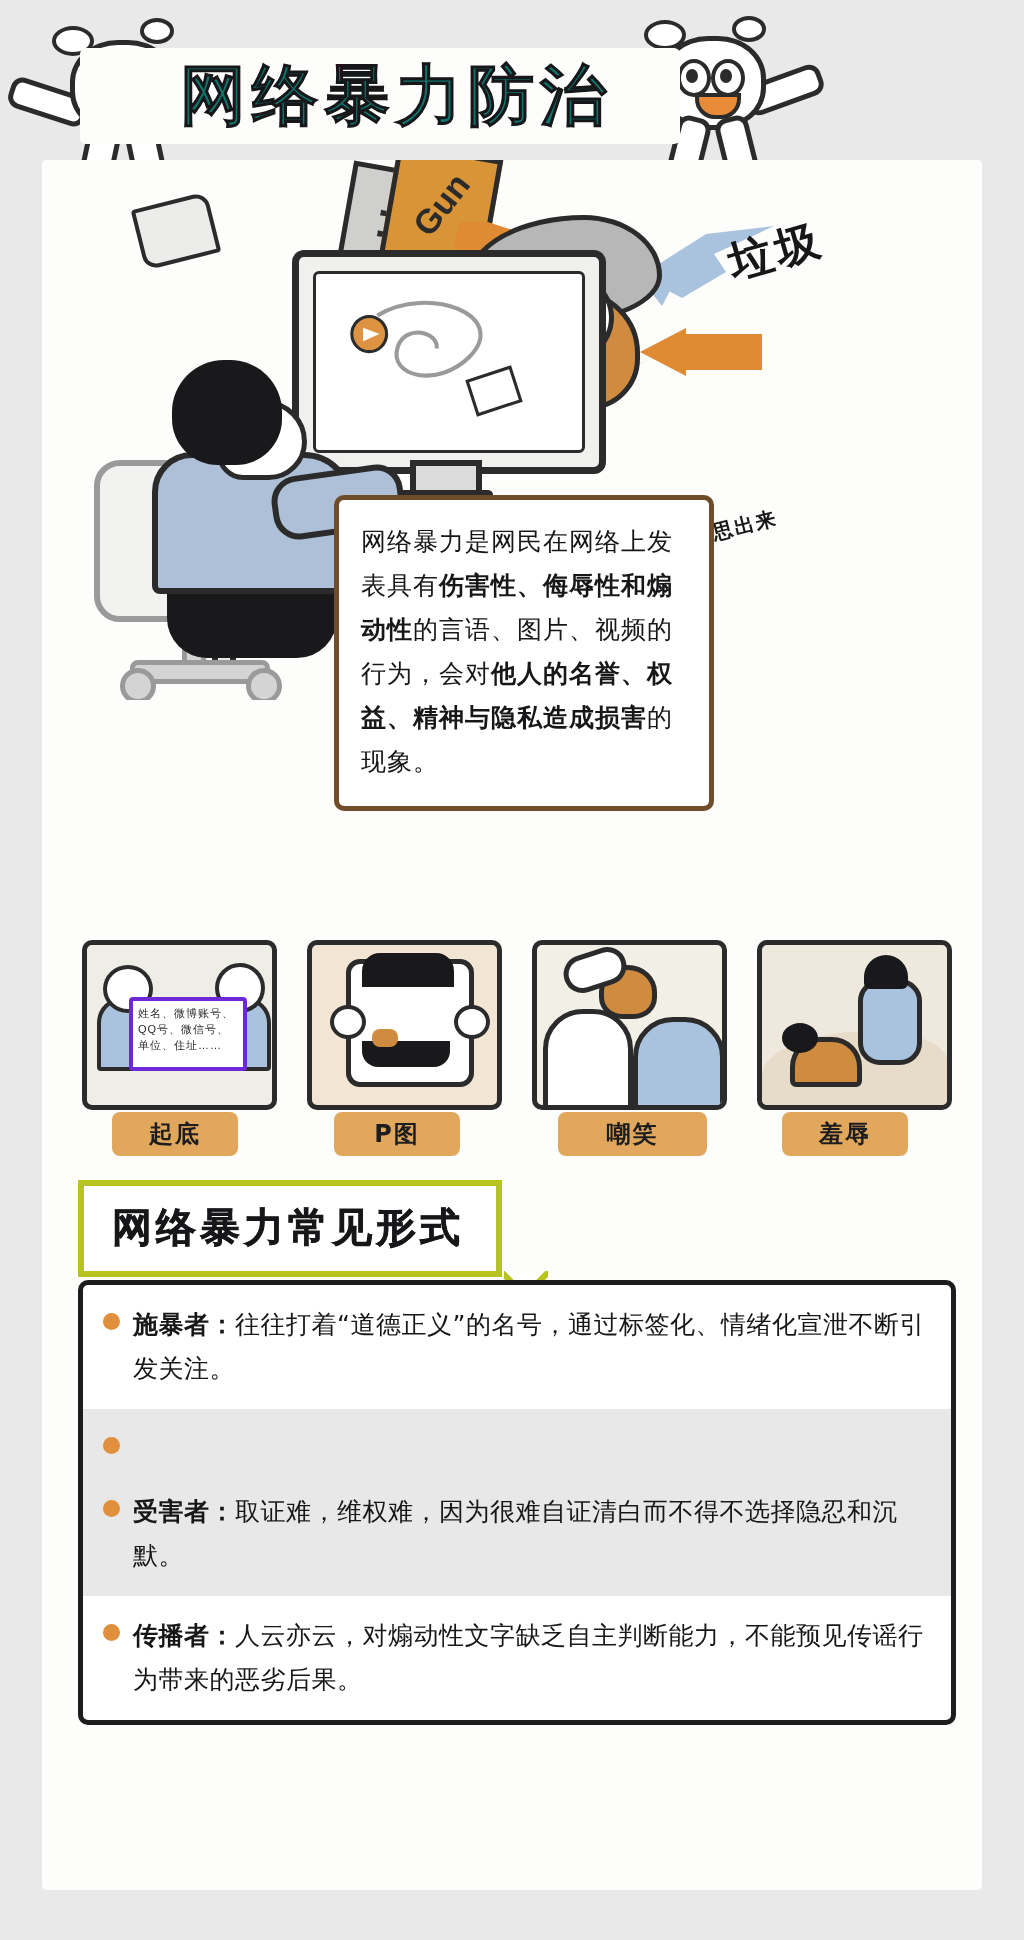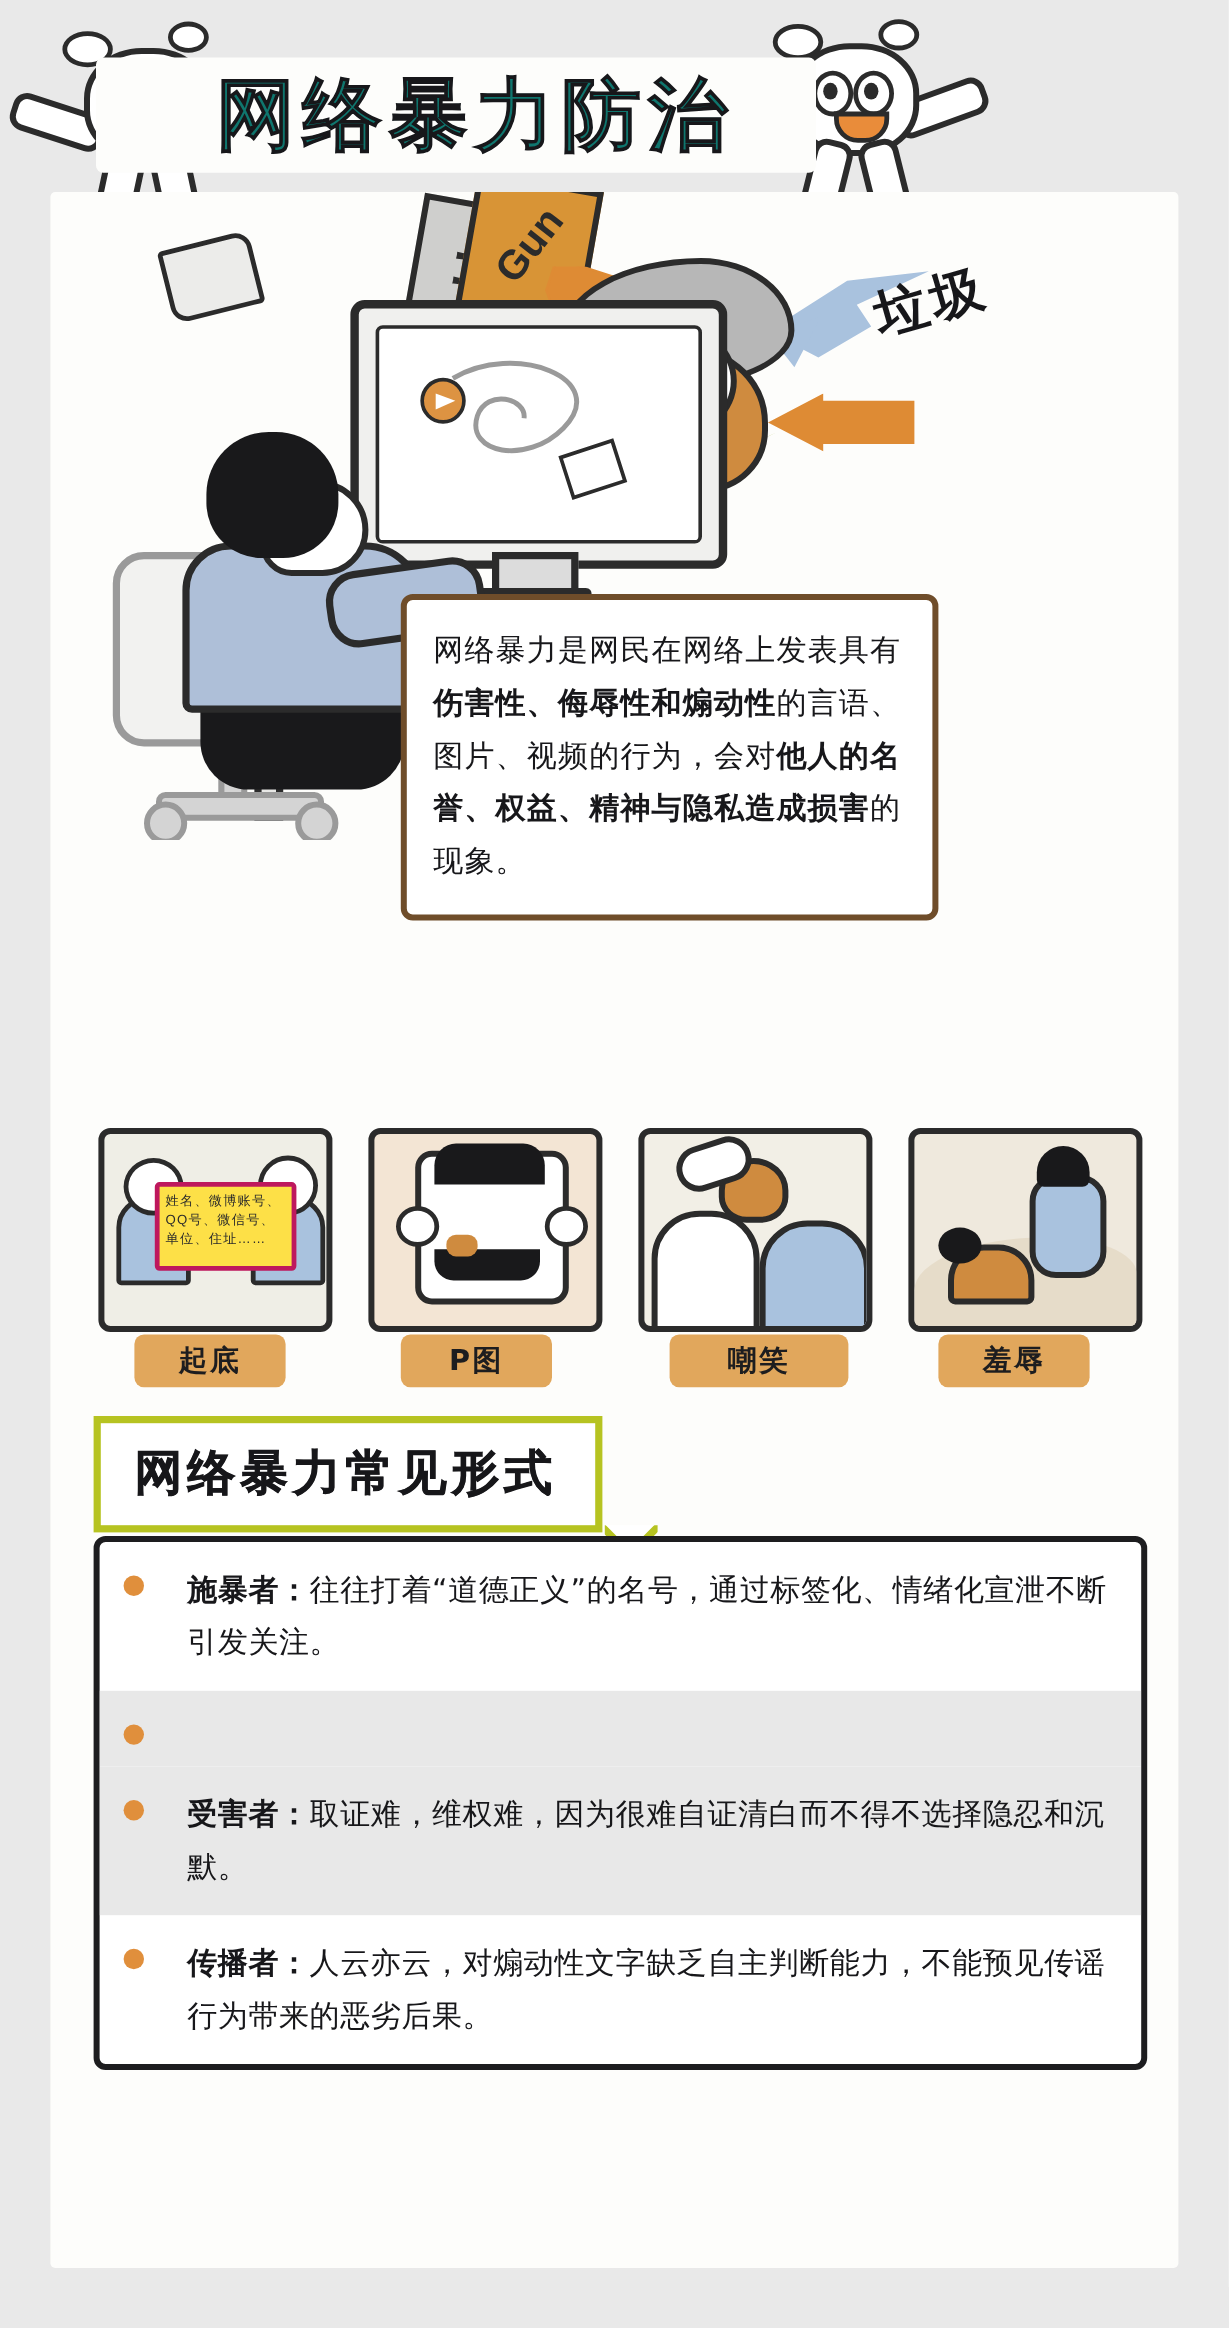--- a/index.html
+++ b/index.html
@@ -139,21 +139,21 @@
     position:absolute;left:686px;top:62px;font-size:44px;font-weight:bold;color:#17171a;
     transform:rotate(-16deg);letter-spacing:4px;
   }
   .label-remark{
     position:absolute;left:540px;top:368px;font-size:20px;font-weight:bold;color:#17171a;
     transform:rotate(-14deg);letter-spacing:2px;white-space:nowrap;
   }
 
   
   .def-box{
-    position:absolute;left:292px;top:335px;width:448px;
+    position:absolute;left:292px;top:335px;width:380px;
     background:#fff;border:5px solid #6f4d2a;border-radius:10px;
     padding:20px 22px 22px 22px;box-sizing:border-box;
   }
   .def-box p{
     margin:0;font-size:25px;line-height:44px;color:#17171a;letter-spacing:1px;
     font-family:"DejaVu Sans","Liberation Sans",sans-serif;
   }
   .def-box b{font-weight:bold;}
 
   
@@ -181,31 +181,31 @@
     position:absolute;width:185px;height:160px;border:5px solid #2b2b2b;border-radius:10px;overflow:hidden;background:#efeae0;
   }
   .cap{
     position:absolute;top:172px;height:44px;background:#e1a75c;border-radius:8px;
     display:flex;align-items:center;justify-content:center;
     font-size:24px;font-weight:bold;color:#1d1d1f;letter-spacing:2px;
     font-family:"DejaVu Sans","Liberation Sans",sans-serif;
   }
   .c-ppl{position:absolute;border:4px solid #2b2b2b;background:#fff;}
   .info-plate{
-    position:absolute;left:42px;top:40px;width:118px;height:74px;background:#fde047;border:4px solid #be185d;border-radius:4px;
+    position:absolute;left:42px;top:52px;width:118px;height:74px;background:#ffffff;border:4px solid #6d28d9;border-radius:4px;
     font-size:11px;line-height:16px;color:#2b2b2b;padding:4px 5px;box-sizing:border-box;letter-spacing:1px;
   }
 
   
   .reasons{
     position:absolute;left:36px;top:1120px;width:868px;
     border:5px solid #1d1d1f;border-radius:10px;background:#fff;overflow:hidden;
   }
   .reason{
-    display:flex;align-items:flex-start;padding:18px 24px 18px 20px;box-sizing:border-box;gap:23px;
+    display:flex;align-items:flex-start;padding:18px 24px 18px 20px;box-sizing:border-box;
   }
   .reason.alt{background:#e8e8e8;}
   .dot{
     flex:0 0 auto;width:17px;height:17px;border-radius:50%;background:#e08f3c;margin:10px 13px 0 0;
   }
   .reason .txt{
     font-size:25px;line-height:44px;color:#17171a;letter-spacing:.5px;
     font-family:"DejaVu Sans","Liberation Sans",sans-serif;
   }
   .reason .txt b{font-weight:bold;}

